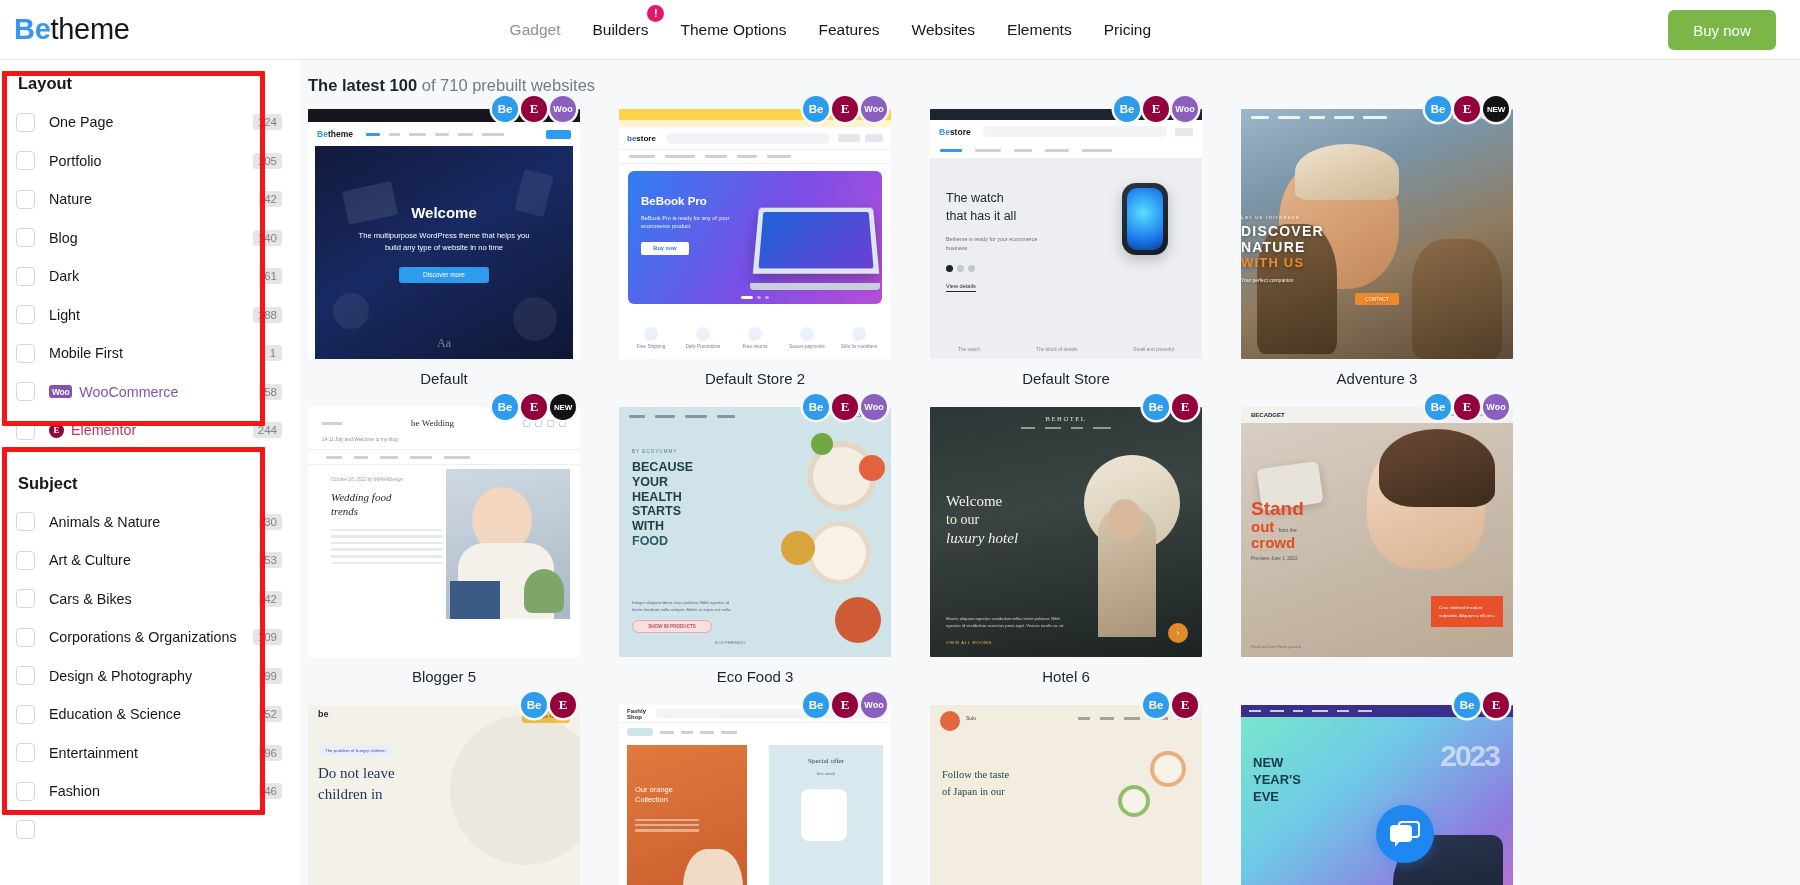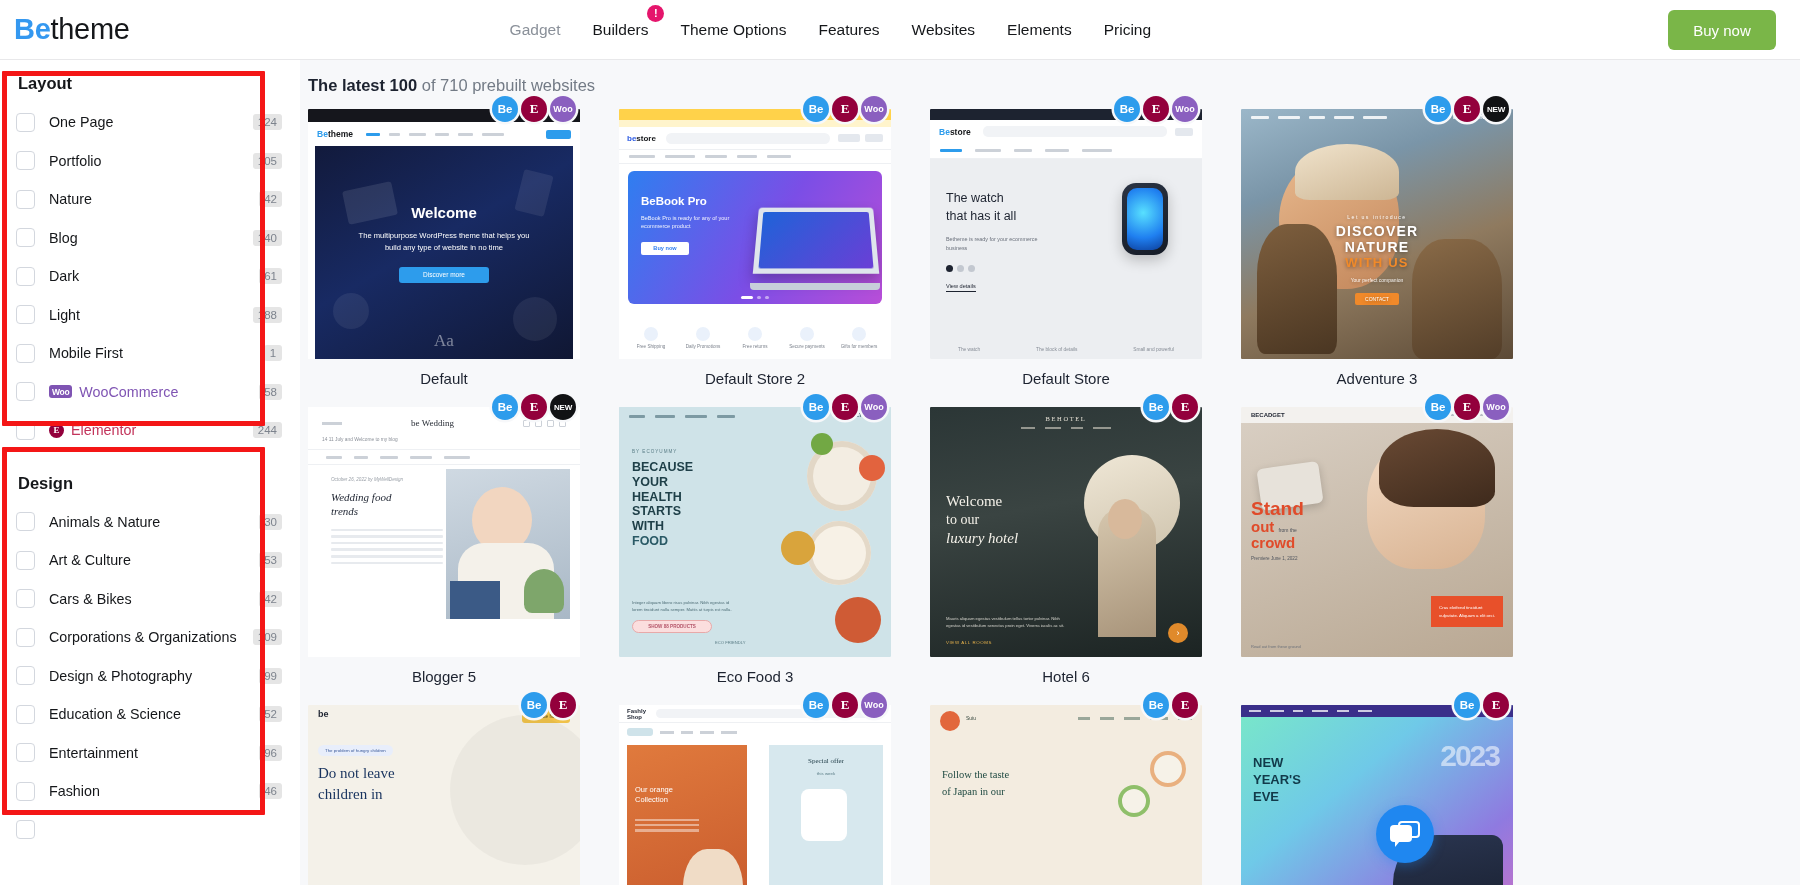--- a/index.html
+++ b/index.html
@@ -336,21 +336,21 @@
         <div class="filter-row">
           <div class="cbox"></div>
           <div class="filter-label elem">
             <span class="elem-chip">E</span>
             <span>Elementor</span>
           </div>
           <div class="filter-count">244</div>
         </div>
       </div>
       <div class="filter-group">
-        <div class="filter-title">Design</div>
+        <div class="filter-title">Subject</div>
         <div class="filter-row">
           <div class="cbox"></div>
           <div class="filter-label">
             <span>Animals &amp; Nature</span>
           </div>
           <div class="filter-count">30</div>
         </div>
         <div class="filter-row">
           <div class="cbox"></div>
           <div class="filter-label">
@@ -440,21 +440,21 @@
      <div style="position:absolute;top:37px;left:7px;right:7px;bottom:0;background:linear-gradient(150deg,#121a3c 0%,#182a63 45%,#101733 100%);overflow:hidden;">
        <div style="position:absolute;left:30px;top:40px;width:50px;height:34px;background:rgba(255,255,255,.10);border-radius:3px;transform:rotate(-12deg);"></div>
        <div style="position:absolute;right:24px;top:26px;width:30px;height:42px;background:rgba(255,255,255,.08);border-radius:3px;transform:rotate(14deg);"></div>
        <div style="position:absolute;left:18px;bottom:30px;width:36px;height:36px;background:rgba(255,255,255,.07);border-radius:50%;"></div>
        <div style="position:absolute;right:16px;bottom:18px;width:44px;height:44px;background:rgba(255,255,255,.07);border-radius:50%;"></div>
        <div style="position:absolute;left:0;right:0;top:58px;text-align:center;color:#fff;">
          <div style="font-size:15px;font-weight:700;">Welcome</div>
          <div style="font-size:7.6px;margin-top:9px;line-height:1.55;padding:0 16px;">The multipurpose WordPress theme that helps you<br>build any type of website in no time</div>
          <div style="margin:13px auto 0;width:90px;height:16px;background:#2d9cec;border-radius:3px;color:#fff;font-size:6.5px;display:flex;align-items:center;justify-content:center;">Discover more</div>
        </div>
-       <div style="position:absolute;left:0;right:0;bottom:8px;text-align:center;color:rgba(255,255,255,.45);font-size:17px;font-family:'Liberation Serif',serif;">Aa</div>
+       <div style="position:absolute;left:0;right:0;bottom:8px;text-align:center;color:rgba(255,255,255,.45);font-size:12px;font-family:'Liberation Serif',serif;">Aa</div>
      </div>
    </div>
             </div>
           </div>
           <div class="card-title">Default</div>
         </div>
         <div class="card">
           <div class="badges">
             <div class="bdg be">Be</div>
             <div class="bdg el">E</div>
@@ -582,21 +582,21 @@
                   <i style="width:22px;height:3px;background:rgba(255,255,255,.85);border-radius:1px;"></i>
                   <i style="width:16px;height:3px;background:rgba(255,255,255,.85);border-radius:1px;"></i>
                   <i style="width:20px;height:3px;background:rgba(255,255,255,.85);border-radius:1px;"></i>
                   <i style="width:24px;height:3px;background:rgba(255,255,255,.85);border-radius:1px;"></i>
        <span style="margin-left:auto;font-size:6px;font-weight:700;color:#fff;letter-spacing:.4px;">BEADVENTURE</span>
      </div>
      <div style="position:absolute;left:14%;top:18%;width:120px;height:135px;border-radius:52% 48% 46% 54%;background:linear-gradient(150deg,#e8b98e,#c2865a);"></div>
      <div style="position:absolute;left:20%;top:14%;width:104px;height:56px;border-radius:50% 50% 14% 14%;background:linear-gradient(160deg,#f0e3cc,#cdb694);"></div>
      <div style="position:absolute;left:6%;top:46%;width:80px;height:130px;border-radius:38% 40% 10% 10%;background:linear-gradient(160deg,#7e5f3e,#4a3622);"></div>
      <div style="position:absolute;right:4%;top:52%;width:90px;height:120px;border-radius:36% 38% 12% 12%;background:linear-gradient(160deg,#8a6b48,#523d28);"></div>
-     <div style="position:absolute;left:0;right:0;top:42%;text-align:center;color:#fff;text-shadow:0 1px 4px rgba(0,0,0,.45);">
+     <div style="position:absolute;left:0;right:0;top:42%;color:#fff;text-shadow:0 1px 4px rgba(0,0,0,.45);">
        <div style="font-size:5.2px;letter-spacing:1.4px;opacity:.95;">Let us introduce</div>
        <div style="font-size:14px;font-weight:700;letter-spacing:1.2px;margin-top:3px;">DISCOVER</div>
        <div style="font-size:14px;font-weight:700;letter-spacing:1.2px;">NATURE</div>
        <div style="font-size:13px;font-weight:700;letter-spacing:1.2px;color:#f08a2a;">WITH US</div>
        <div style="font-size:5px;margin-top:7px;opacity:.9;">Your perfect companion</div>
        <div style="margin:10px auto 0;width:44px;height:12px;background:#f0892a;border-radius:2px;font-size:5px;display:flex;align-items:center;justify-content:center;">CONTACT</div>
      </div>
    </div>
             </div>
           </div>

